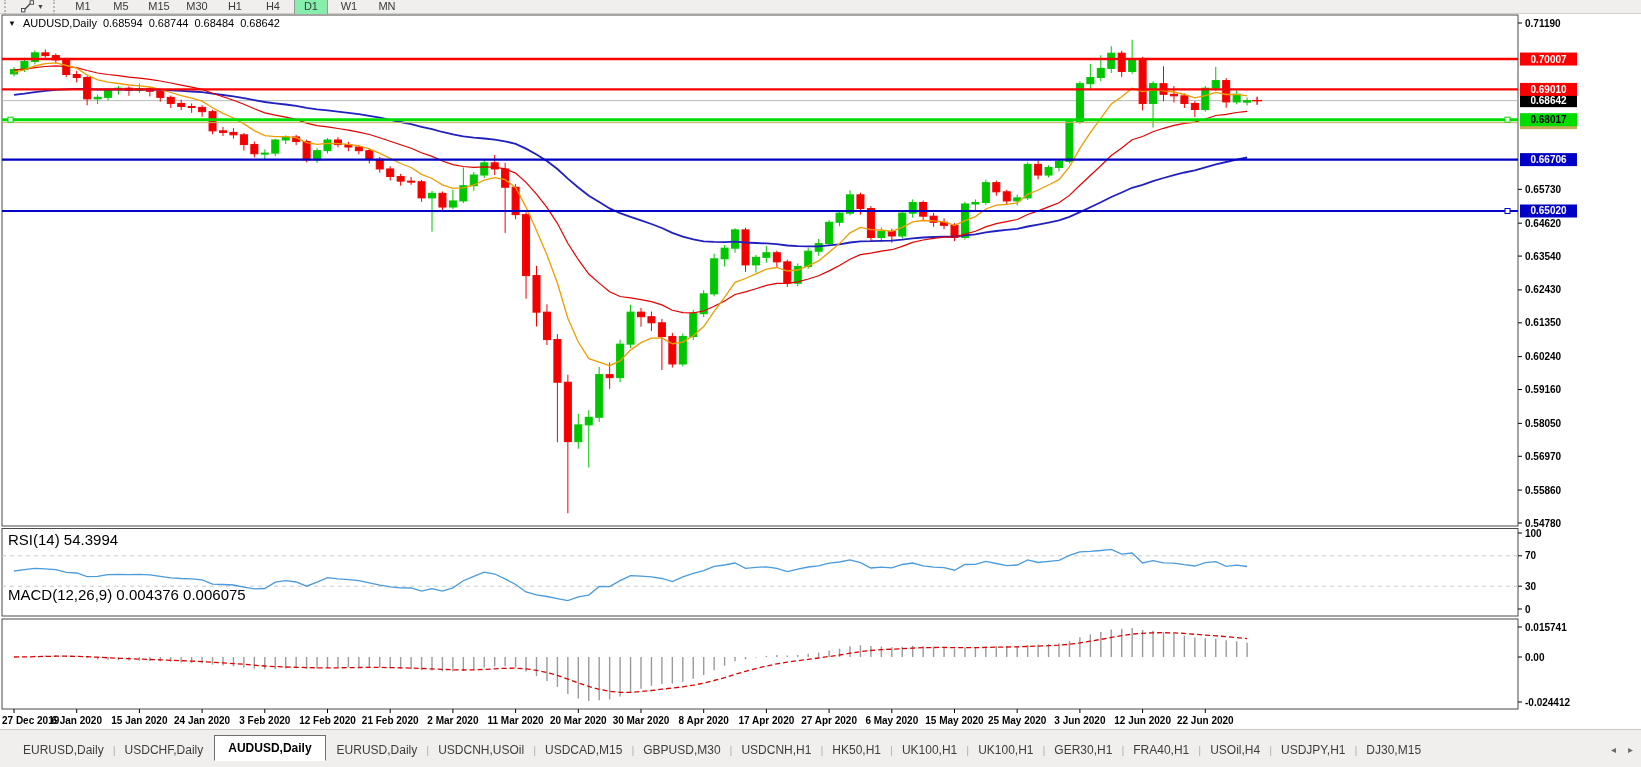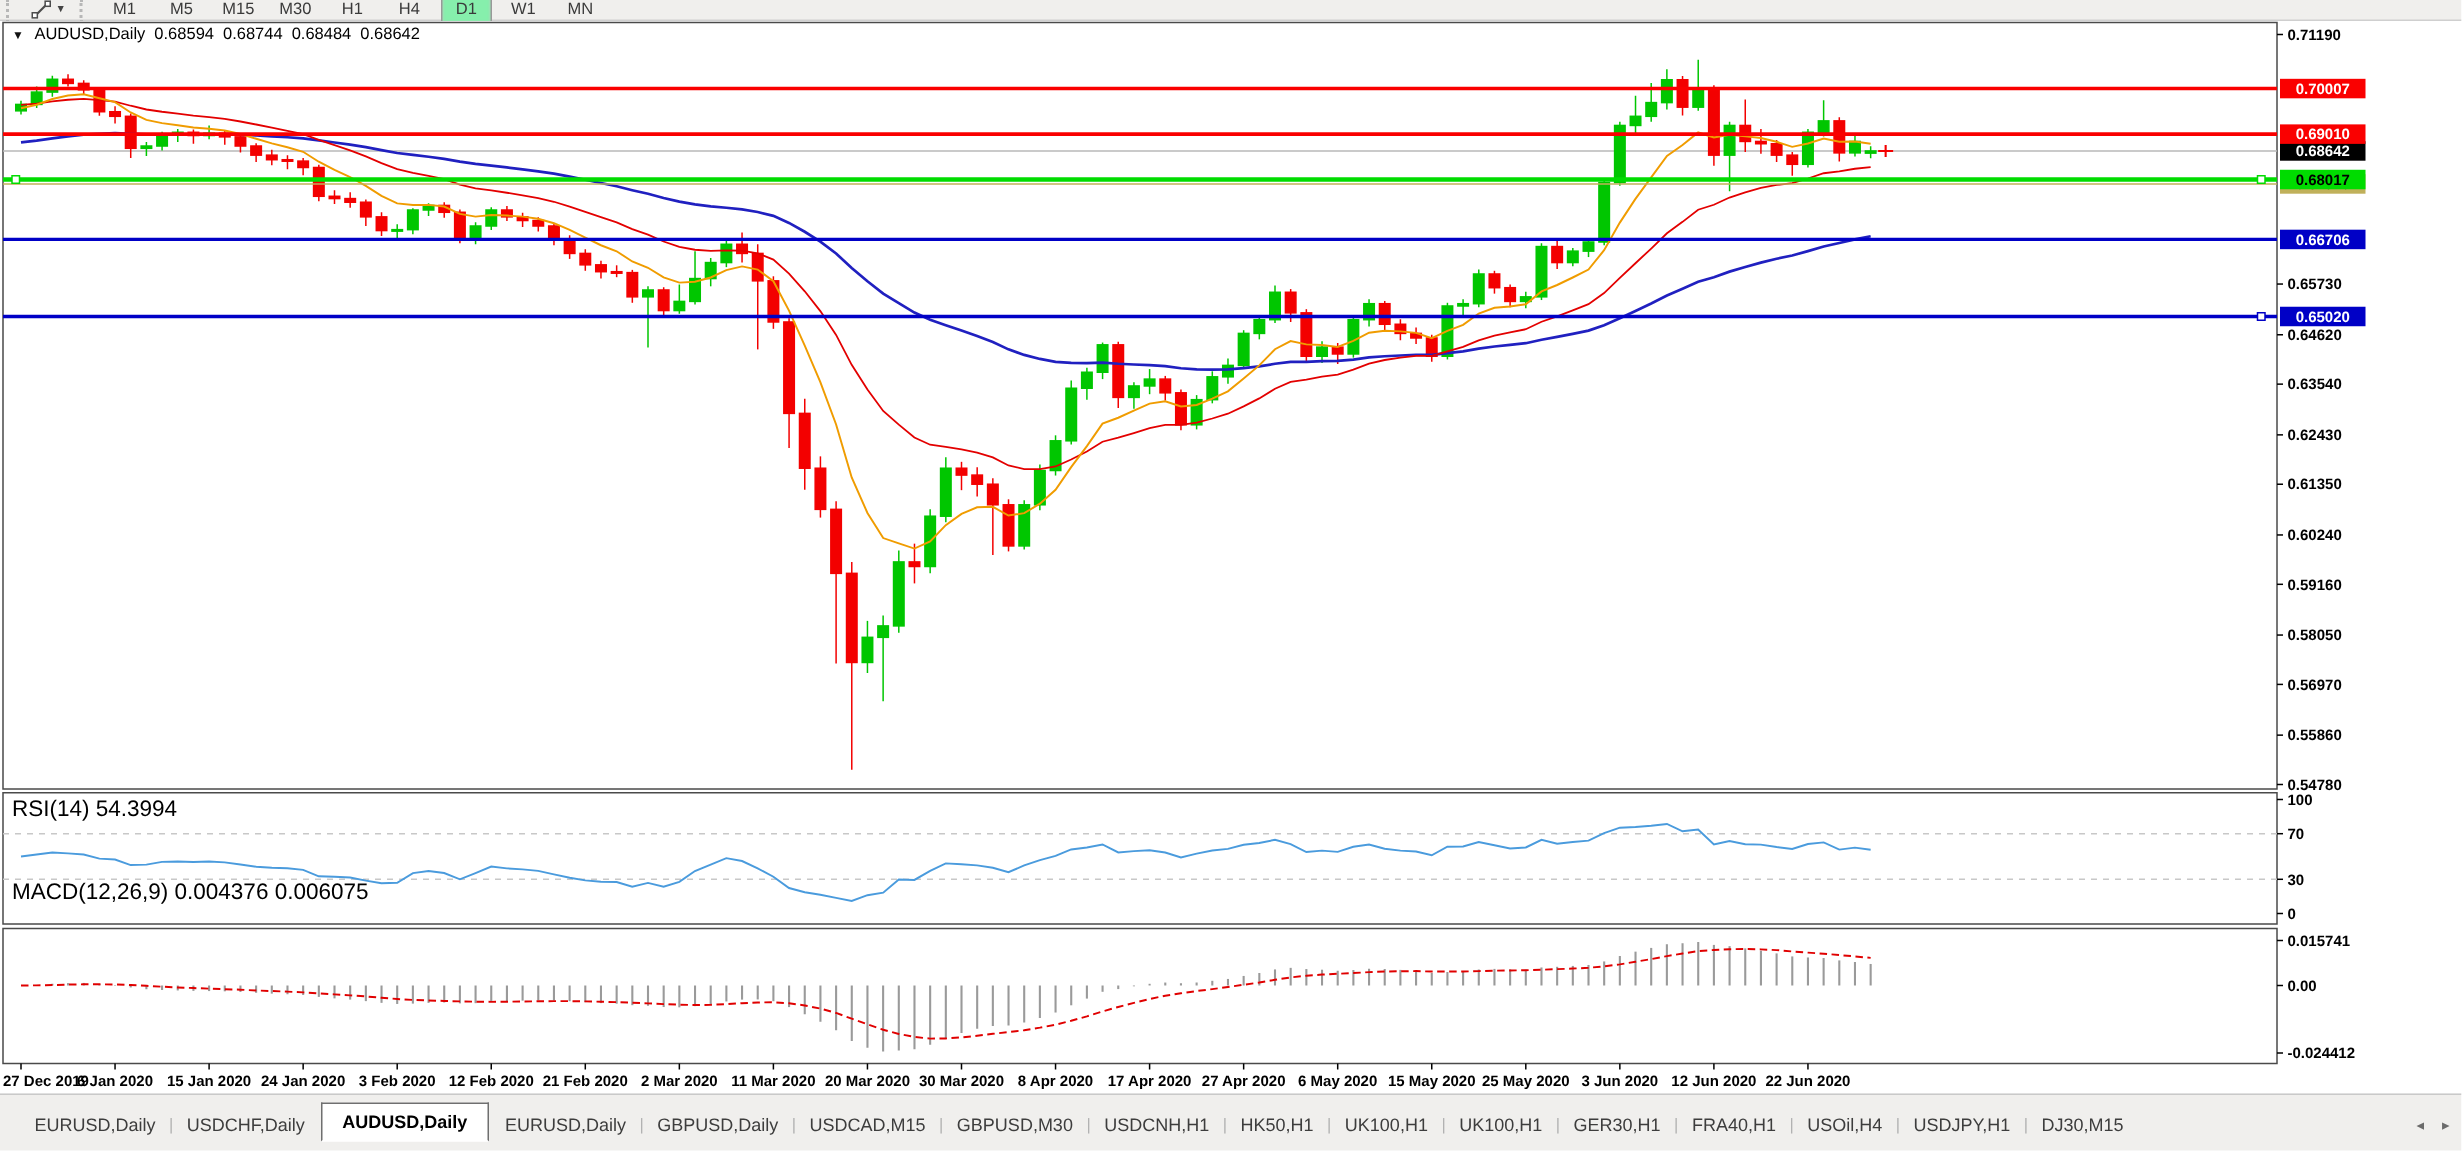--- a/index.html
+++ b/index.html
@@ -578,21 +578,21 @@
 </div>
 
 <div class="tabbar">
   <div id="tabs" style="display:flex;align-items:center">
       <div class="tab">EURUSD,Daily</div>
       <span class="tabsep">|</span>
       <div class="tab">USDCHF,Daily</div>
       <div class="tab active">AUDUSD,Daily</div>
       <div class="tab">EURUSD,Daily</div>
       <span class="tabsep">|</span>
-      <div class="tab">GBPUSD,Daily</div>
+      <div class="tab">USDCNH,USOil</div>
       <span class="tabsep">|</span>
       <div class="tab">USDCAD,M15</div>
       <span class="tabsep">|</span>
       <div class="tab">GBPUSD,M30</div>
       <span class="tabsep">|</span>
       <div class="tab">USDCNH,H1</div>
       <span class="tabsep">|</span>
       <div class="tab">HK50,H1</div>
       <span class="tabsep">|</span>
       <div class="tab">UK100,H1</div>

